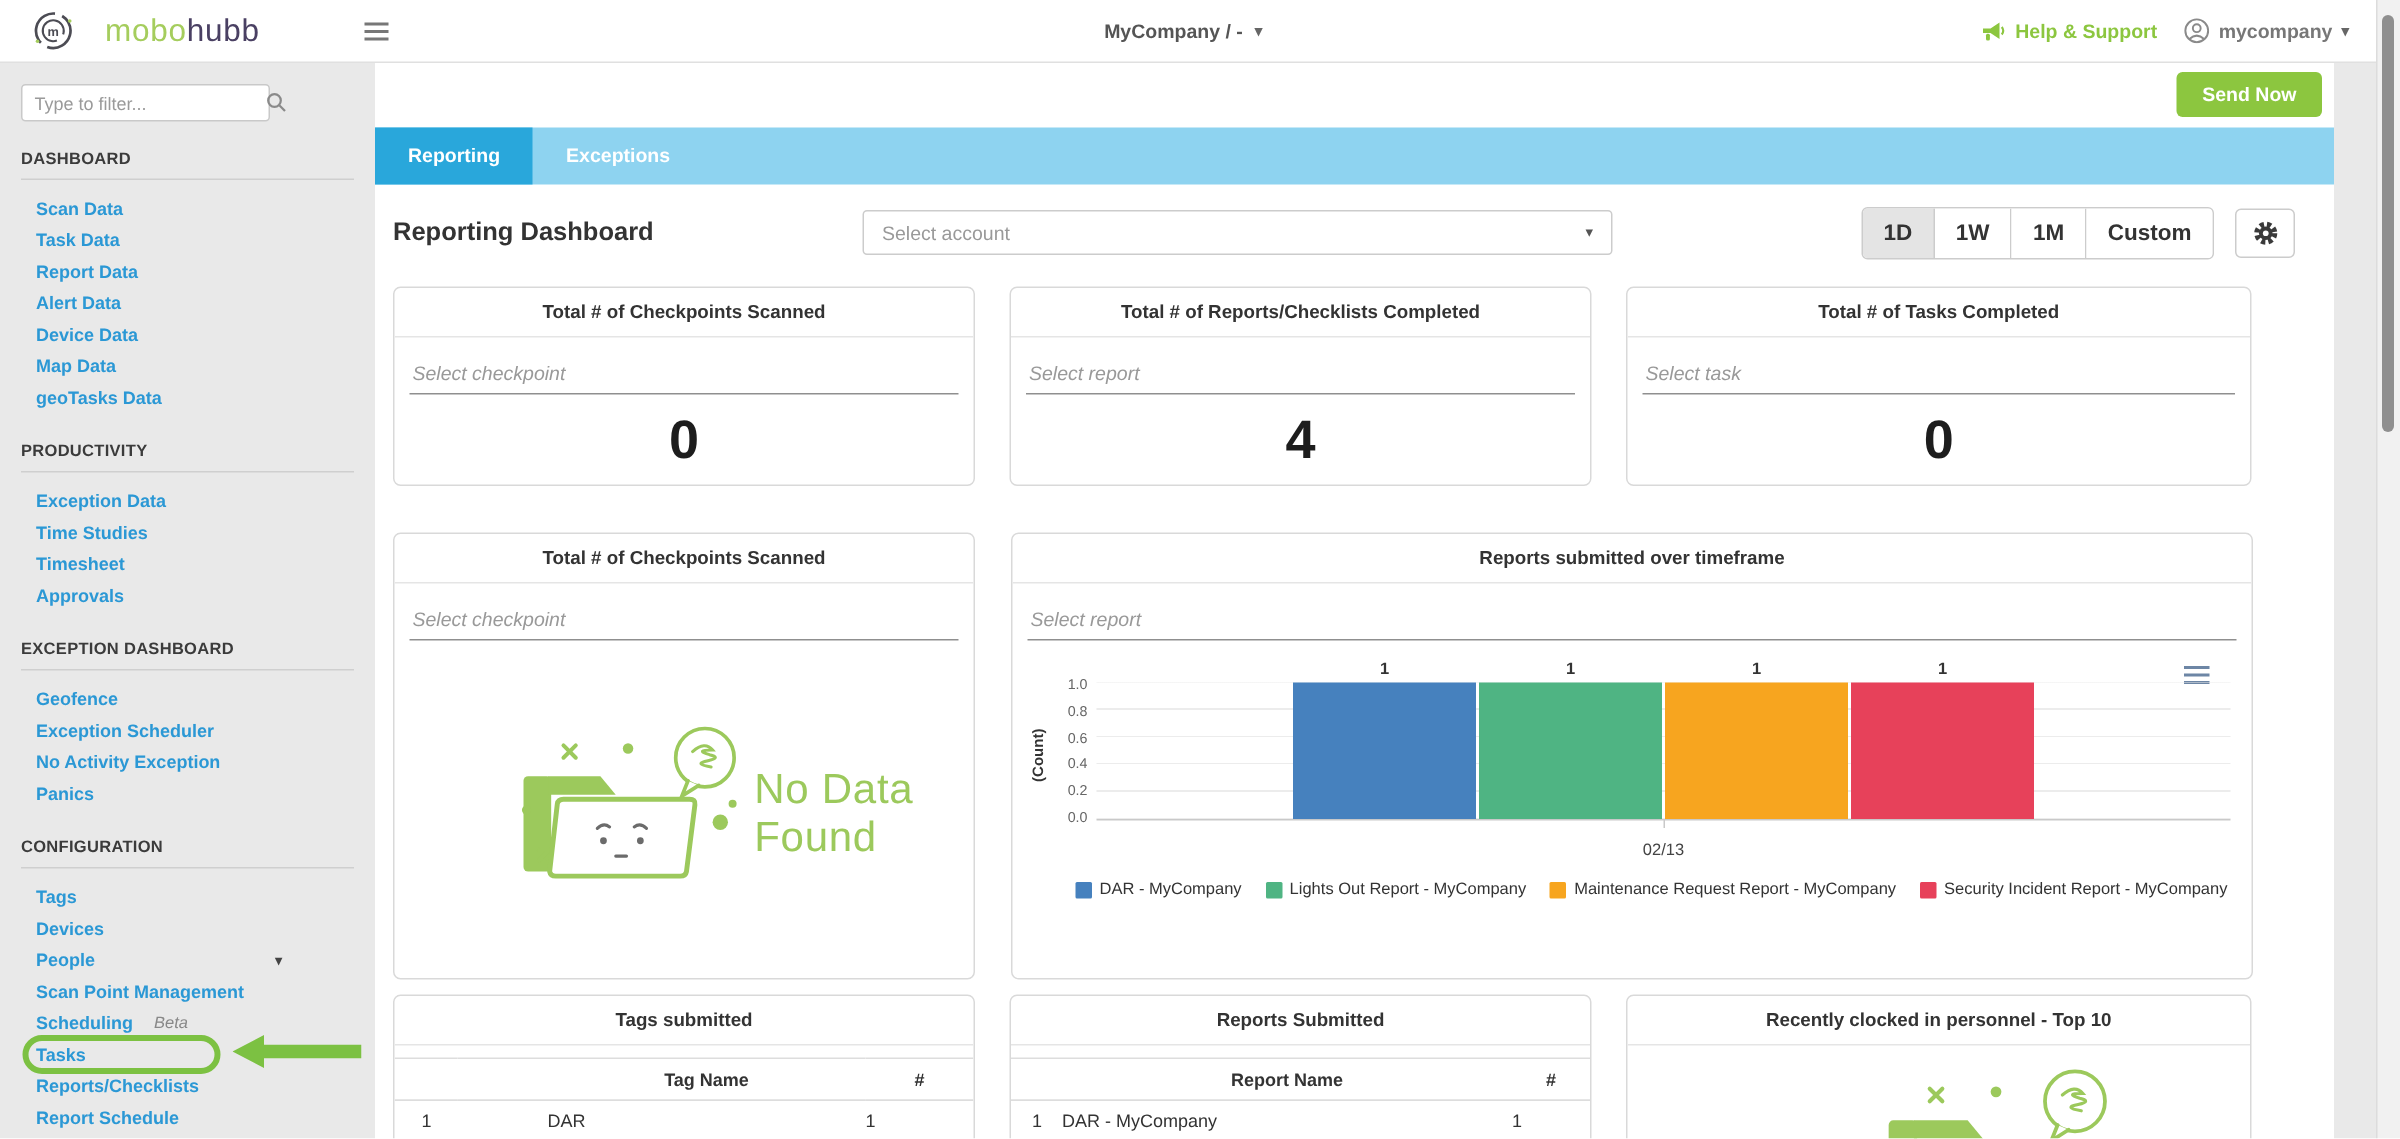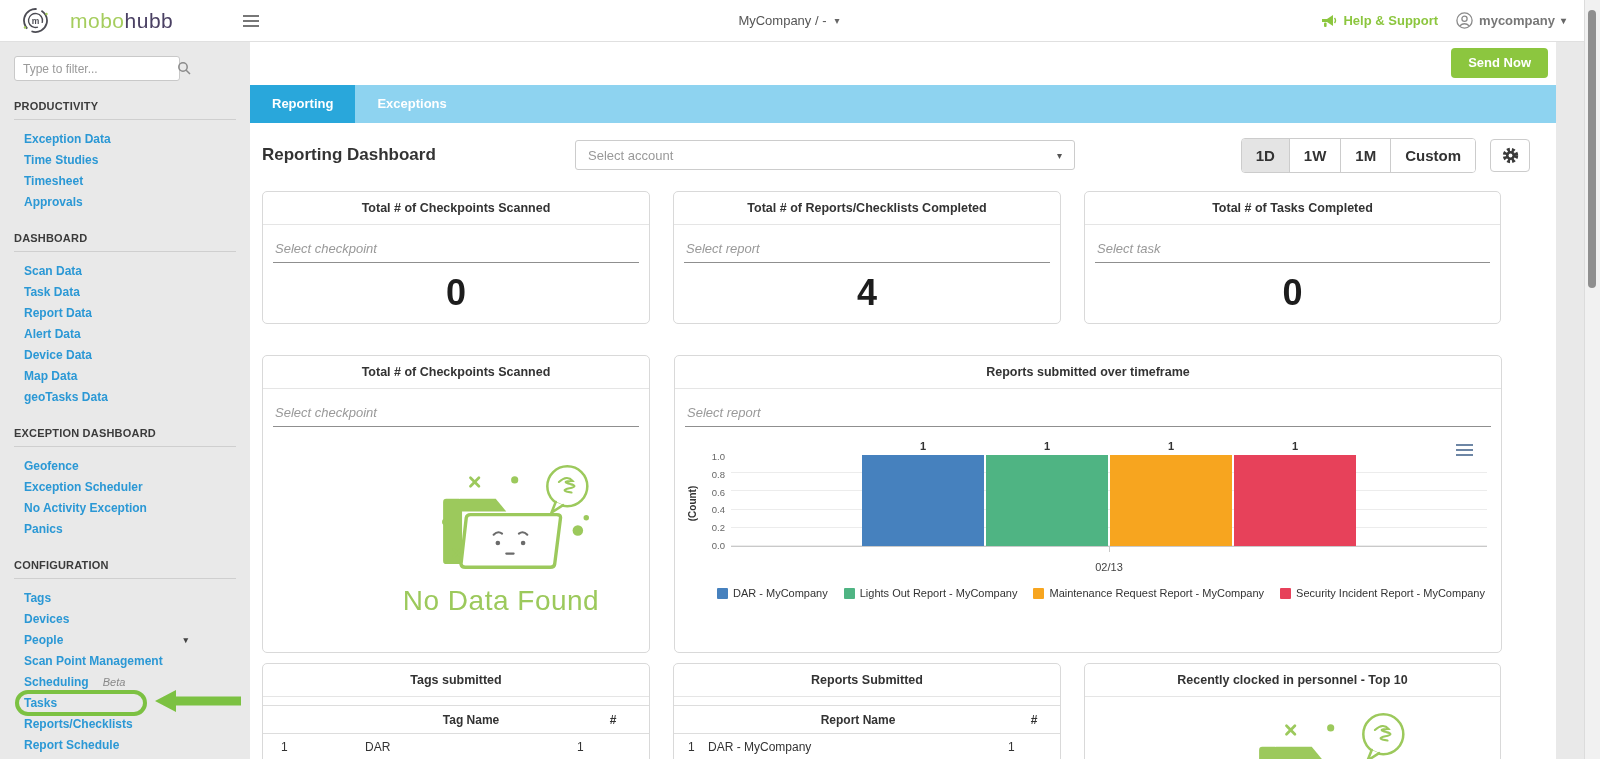--- a/index.html
+++ b/index.html
@@ -9,21 +9,21 @@
   
   .app-header { position:absolute; left:0; top:0; width:1584px; height:42px; background:#fff;
     border-bottom:1px solid #e0e0e0; display:flex; align-items:center; z-index:5; }
   .logo { display:flex; align-items:center; margin-left:22px; }
   .logo-word { font-size:21px; font-weight:500; letter-spacing:.5px; margin-left:21px; }
   .logo-mobo { color:#a5cd5d; }
   .logo-hubb { color:#4a4063; }
   .hamburger { margin-left:70px; cursor:pointer; }
   .hamburger div { width:16px; height:2px; background:#777; margin:3px 0; }
   .company-selector { position:absolute; left:50%; transform:translateX(-53%); display:flex; align-items:center;
-    gap:8px; font-size:13px; font-weight:400; color:#555; cursor:pointer; }
+    gap:8px; font-size:13px; font-weight:700; color:#555; cursor:pointer; }
   .caret { font-size:10px; color:#666; }
   .header-right { margin-left:auto; margin-right:18px; display:flex; align-items:center; gap:10px; font-size:13px; }
   .help-link { color:#8cc63f; font-weight:700; display:flex; align-items:center; gap:6px; cursor:pointer; }
   .account-menu { display:flex; align-items:center; gap:6px; color:#777; font-weight:700; cursor:pointer; margin-left:8px; }
 
   
   .scrollbar-track { position:absolute; right:0; top:0; width:16px; height:759px; background:#f1f1f1;
     border-left:1px solid #dcdcdc; z-index:9; }
   .scrollbar-thumb { position:absolute; right:4px; top:10px; width:8px; height:278px; background:#8f8f8f; border-radius:4px; }
   .right-gutter { position:absolute; right:16px; top:42px; width:28px; bottom:0; background:#e9e9e9; }
@@ -77,21 +77,21 @@
   .row3 { height:180px; }
   .card { border:1px solid #d9d9d9; border-radius:5px; background:#fff; display:flex; flex-direction:column; overflow:hidden; }
   .card-header { flex:0 0 33px; border-bottom:1px solid #e5e5e5; display:flex; align-items:center; justify-content:center;
     font-size:12.5px; font-weight:700; color:#333; }
   .card-body { flex:1; position:relative; display:flex; flex-direction:column; overflow:hidden; }
   .card-select { margin:14px 10px 0 10px; border-bottom:1px solid #8f8f8f; padding:2px 2px 6px 2px; font-size:13px;
     color:#999; cursor:pointer;font-style:italic; }
   .big-number { flex:1; display:flex; align-items:center; justify-content:center; font-size:36px; font-weight:700; color:#1d1d1d; }
 
   
-  .ndf-wrap { flex:1; display:flex; flex-direction:column; align-items:center; justify-content:center; transform:translateX(45px); }
+  .ndf-wrap { flex:1; display:flex; align-items:center; justify-content:center; transform:translateX(45px); }
   .ndf-text { font-size:28px; font-weight:300; color:#9cc95c; margin-top:4px; letter-spacing:.5px; }
 
   
   .chart-wrap { margin-top:28px; padding:0 14px 0 10px; position:relative; }
   .chart-menu-icon { position:absolute; right:28px; top:-14px; cursor:pointer; }
   .chart-menu-icon div { width:17px; height:2.5px; background:#6d86a5; margin:2.5px 0; }
   .plot-row { display:flex; align-items:stretch; }
   .y-axis-label { width:16px; display:flex; align-items:center; justify-content:center; }
   .y-axis-label span { transform:rotate(-90deg); font-size:10px; font-weight:700; color:#333; white-space:nowrap; }
   .y-ticks { width:30px; display:flex; flex-direction:column; justify-content:space-between; align-items:flex-end;
@@ -169,59 +169,59 @@
 <div class="sidebar">
   <div class="filter-box">
     <input type="text" placeholder="Type to filter..." style="">
     <svg class="filter-search-icon" width="14" height="14" viewBox="0 0 14 14">
       <circle cx="6" cy="6" r="4.2" fill="none" stroke="#8a8a8a" stroke-width="1.5"></circle>
       <line x1="9.2" y1="9.2" x2="13" y2="13" stroke="#8a8a8a" stroke-width="1.5"></line>
     </svg>
   </div>
 
   <div class="side-section">
+    <div class="side-title">DASHBOARD</div>
+    <hr class="side-divider">
+    <div class="side-item">
+        <span>Scan Data</span>
+      </div>
+    <div class="side-item">
+        <span>Task Data</span>
+      </div>
+    <div class="side-item">
+        <span>Report Data</span>
+      </div>
+    <div class="side-item">
+        <span>Alert Data</span>
+      </div>
+    <div class="side-item">
+        <span>Device Data</span>
+      </div>
+    <div class="side-item">
+        <span>Map Data</span>
+      </div>
+    <div class="side-item">
+        <span>geoTasks Data</span>
+      </div>
+  </div>
+
+  <div class="side-section">
     <div class="side-title">PRODUCTIVITY</div>
     <hr class="side-divider">
     <div class="side-item">
         <span>Exception Data</span>
       </div>
     <div class="side-item">
         <span>Time Studies</span>
       </div>
     <div class="side-item">
         <span>Timesheet</span>
       </div>
     <div class="side-item">
         <span>Approvals</span>
-      </div>
-  </div>
-
-  <div class="side-section">
-    <div class="side-title">DASHBOARD</div>
-    <hr class="side-divider">
-    <div class="side-item">
-        <span>Scan Data</span>
-      </div>
-    <div class="side-item">
-        <span>Task Data</span>
-      </div>
-    <div class="side-item">
-        <span>Report Data</span>
-      </div>
-    <div class="side-item">
-        <span>Alert Data</span>
-      </div>
-    <div class="side-item">
-        <span>Device Data</span>
-      </div>
-    <div class="side-item">
-        <span>Map Data</span>
-      </div>
-    <div class="side-item">
-        <span>geoTasks Data</span>
       </div>
   </div>
 
   <div class="side-section">
     <div class="side-title">EXCEPTION DASHBOARD</div>
     <hr class="side-divider">
     <div class="side-item">
         <span>Geofence</span>
       </div>
     <div class="side-item">

